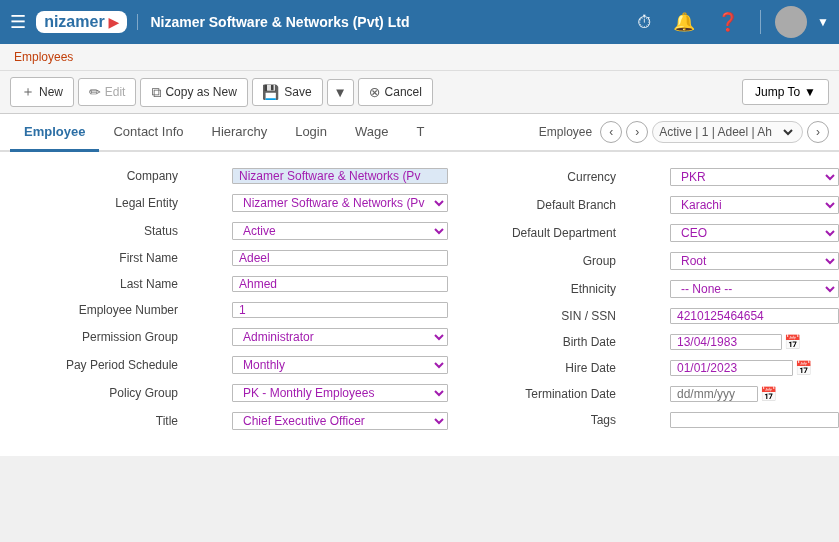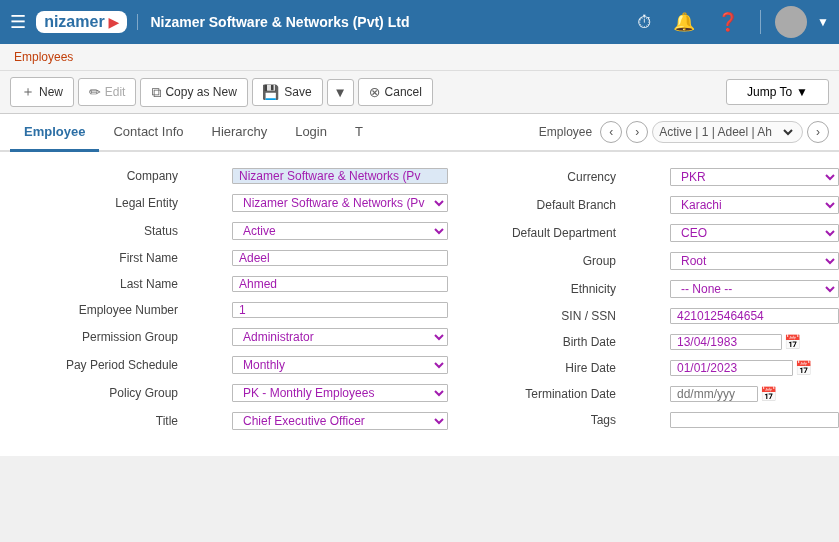--- a/index.html
+++ b/index.html
@@ -34,21 +34,21 @@
     }
     .btn {
       display: flex; align-items: center; gap: 4px; padding: 5px 10px;
       border: 1px solid #bbb; border-radius: 3px; background: white;
       cursor: pointer; font-size: 12px; color: #333;
     }
     .btn-icon { font-size: 14px; color: #666; }
     .btn-dropdown { padding: 5px 6px; border: 1px solid #bbb; border-radius: 3px; background: white; cursor: pointer; color: #555; }
     .toolbar-spacer { flex: 1; }
     .jump-to-btn {
-      display: flex; align-items: center; gap: 4px; padding: 5px 20px;
+      display: flex; align-items: center; gap: 4px; padding: 5px 12px;
       border: 1px solid #bbb; border-radius: 3px; background: white; cursor: pointer; font-size: 12px;
     }
 
     
     .tabs-bar {
       display: flex; align-items: center; background: white; border-bottom: 2px solid #ddd;
       padding: 0 10px;
     }
     .tab {
       padding: 10px 14px; cursor: pointer; font-size: 13px; color: #555;
@@ -143,20 +143,23 @@
     <span>Employee</span>
   </div>
   <div class="tab">
     <span>Contact Info</span>
   </div>
   <div class="tab">
     <span>Hierarchy</span>
   </div>
   <div class="tab">
     <span>Login</span>
+  </div>
+  <div class="tab">
+    <span>Wage</span>
   </div>
   <div class="tab">
     <span>T</span>
   </div>
   <div class="tab-spacer"></div>
   <div class="tab-nav-icons">
     <span class="tab-label">Employee</span>
     <button class="tab-nav-btn">‹</button>
     <button class="tab-nav-btn">›</button>
     <div class="tab-status-badge">

